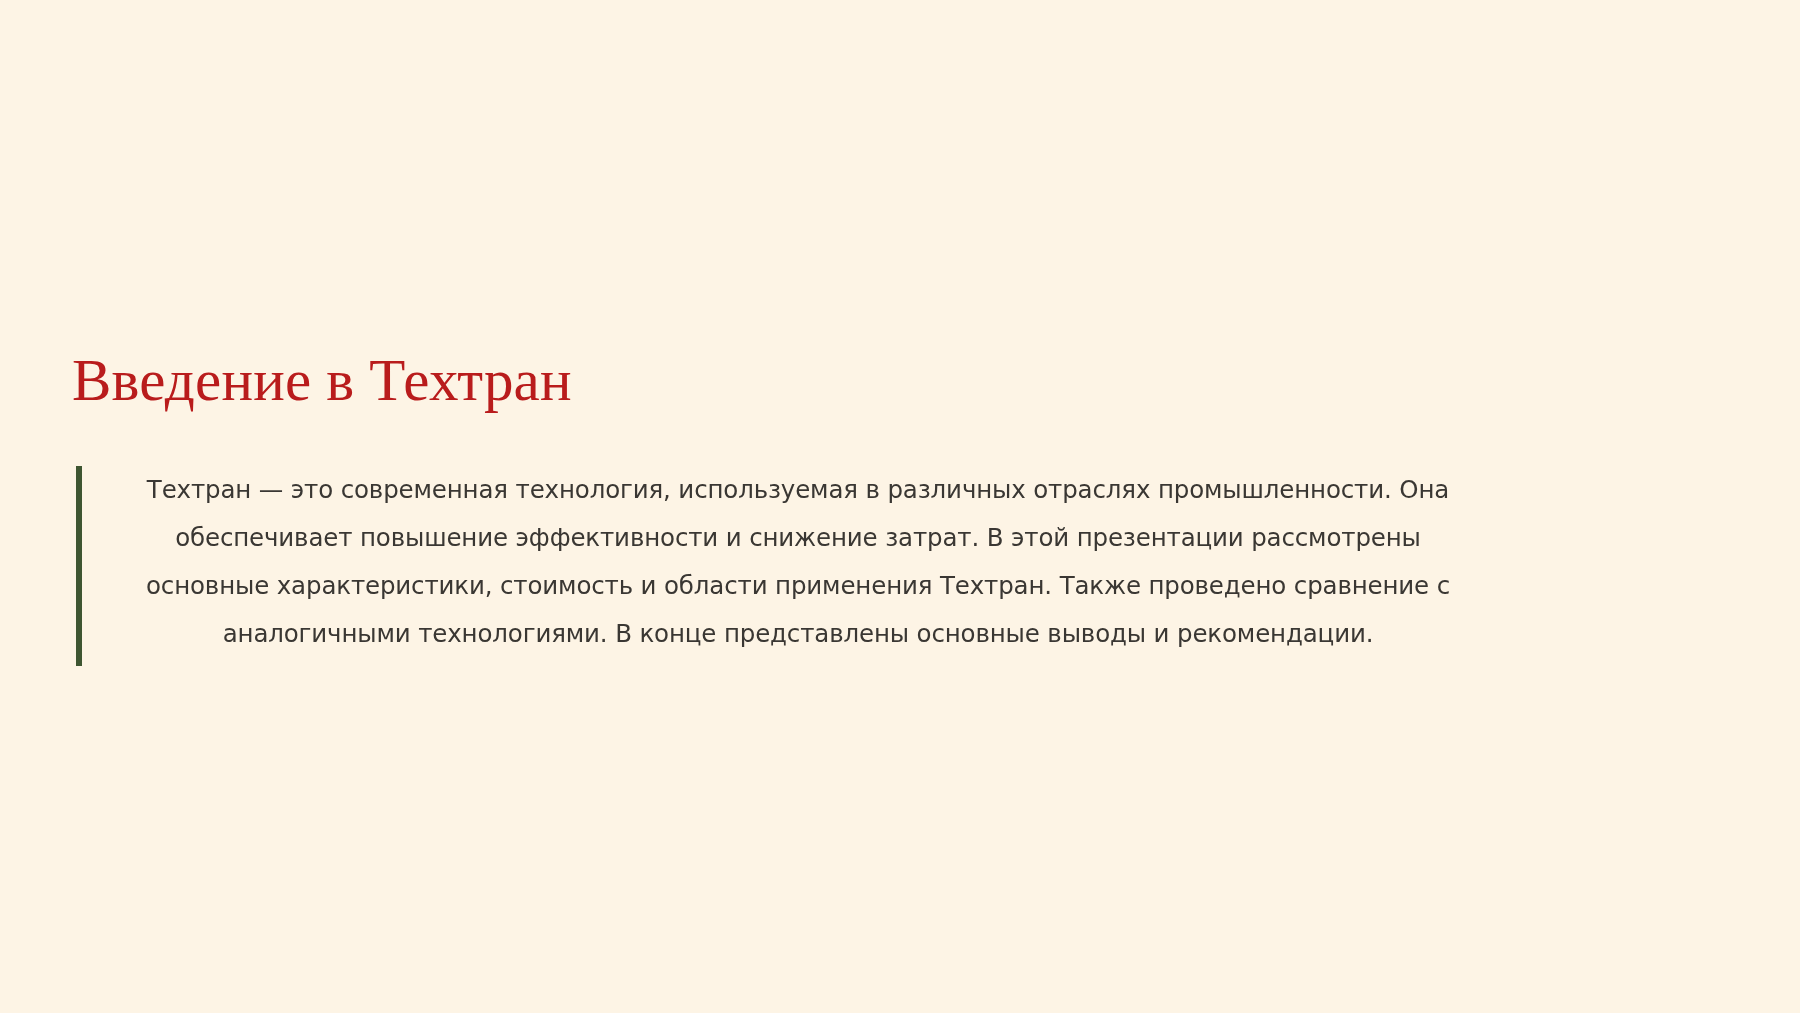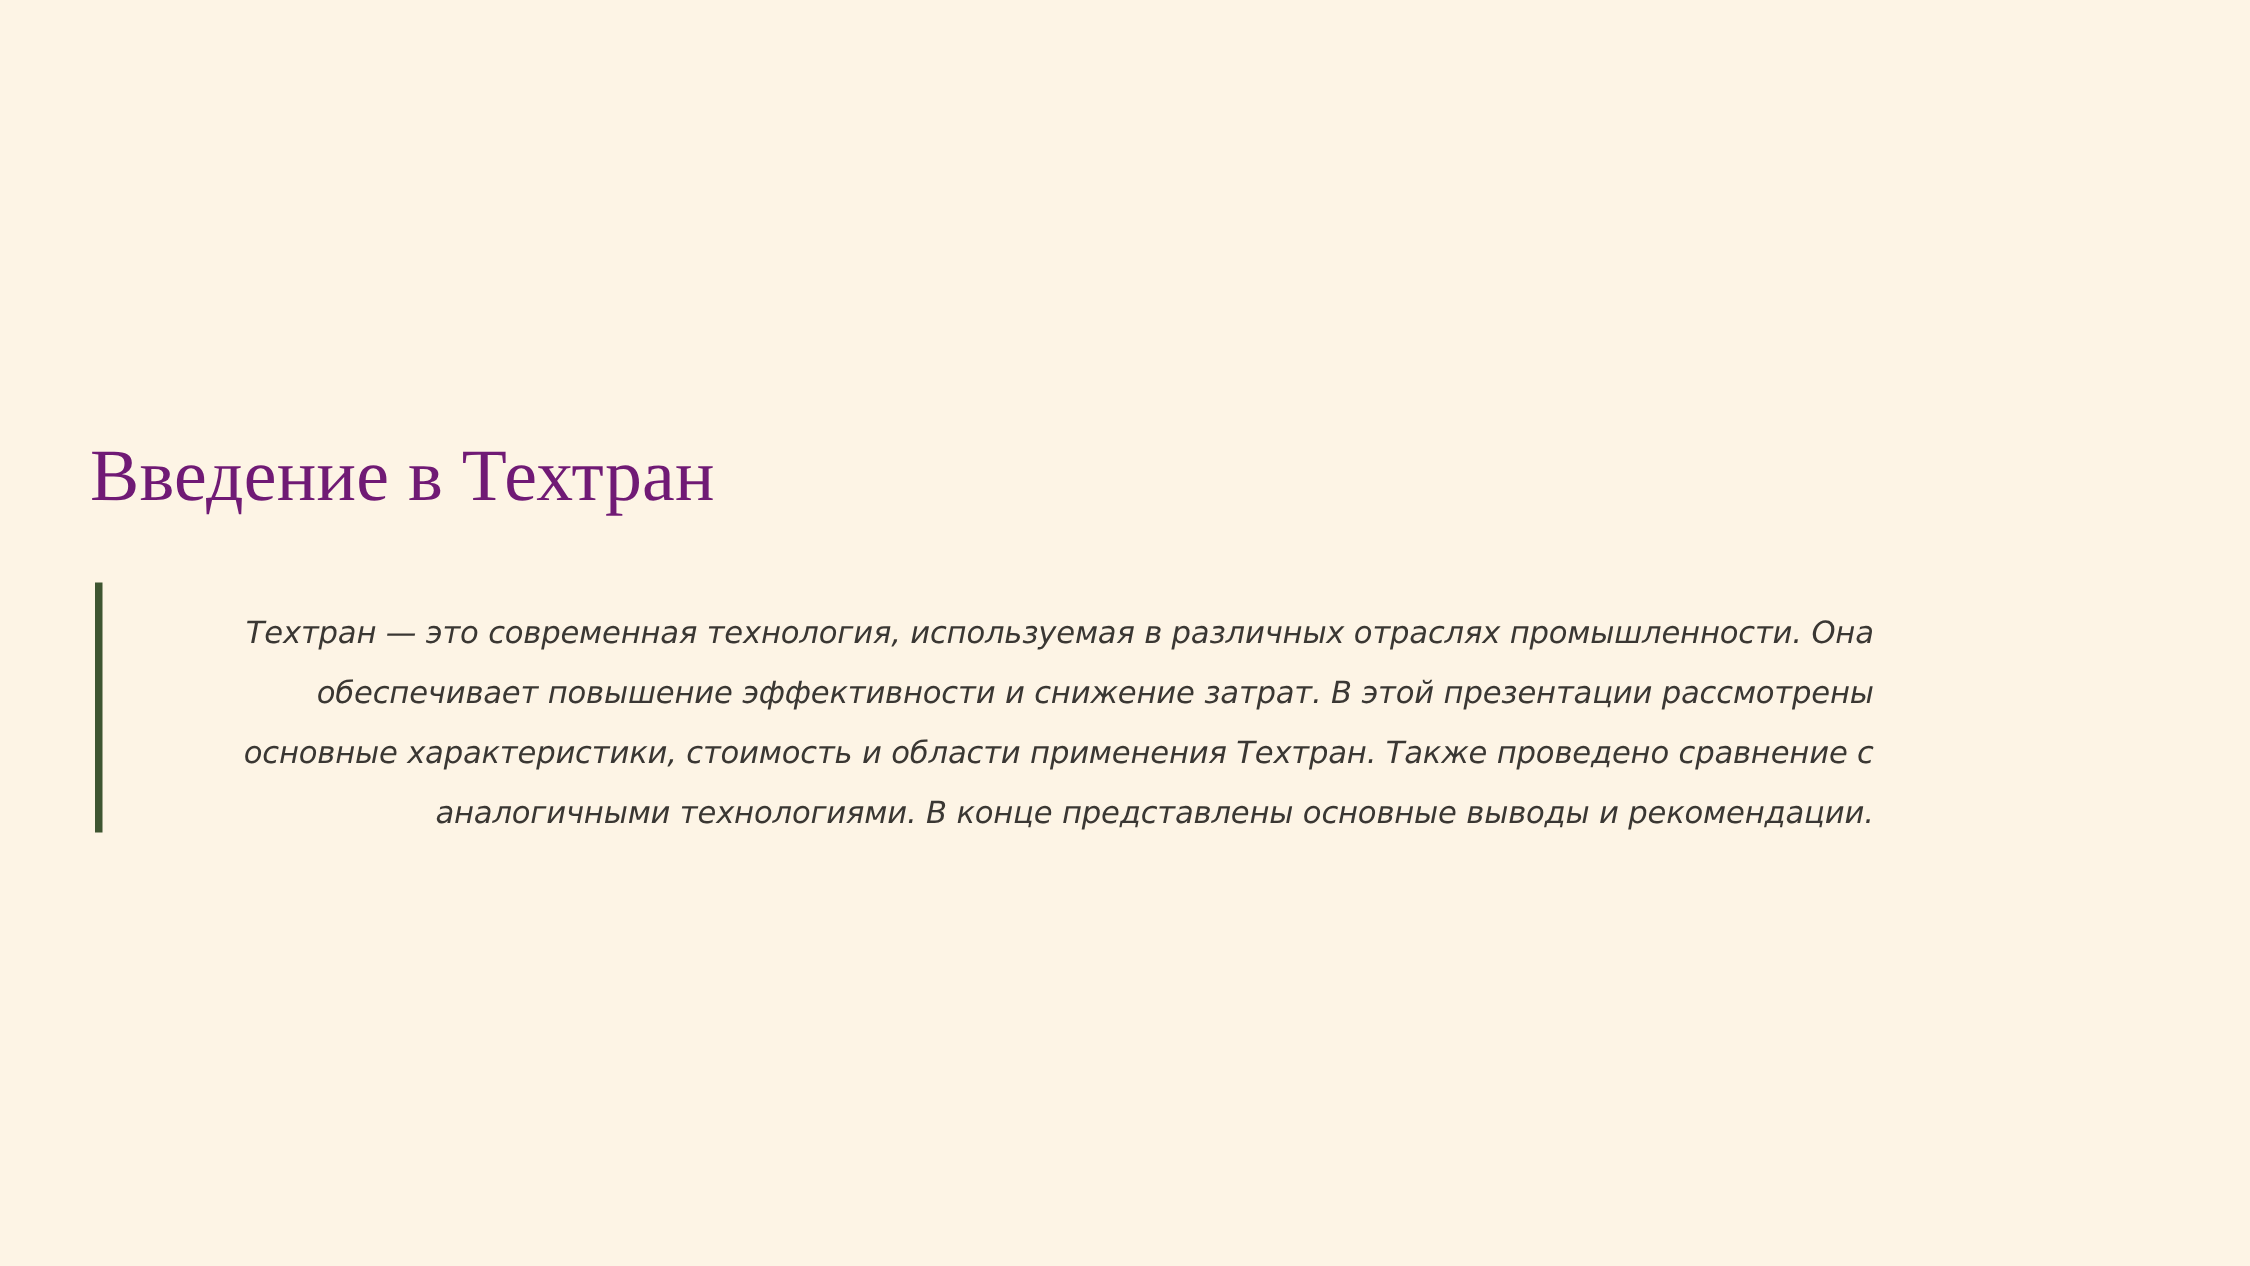--- a/index.html
+++ b/index.html
@@ -49,41 +49,40 @@
     align-items: stretch;
   }
   #accent-bar {
     width: 6px;
     min-width: 6px;
     height: 200px;
     background: #3E5531;
     flex: 0 0 6px;
   }
   #body-text {
-    margin: 16px;
+    margin: 0;
     padding: 0 0 0 31px;
     font-family: "DejaVu Sans", "Liberation Sans", sans-serif;
     font-size: 24.5px;
     line-height: 48px;
     color: #3A3733;
     font-weight: 400;
     letter-spacing: -0.15px;
     width: 1370px;
-    text-align: right;
-    font-style: italic;
+    text-align: center;
     -webkit-font-smoothing: antialiased;
   }
 </style>
 </head>
 <body>
 
 <div id="slide" style="background: rgb(253, 244, 229);">
   <div id="slide-content">
 
-    <h1 id="slide-title" style="color: #701a75;">Введение в Техтран</h1>
+    <h1 id="slide-title" style="color: #b91c1c;">Введение в Техтран</h1>
 
     <div id="body-block">
       <div id="accent-bar" style="background: rgb(62, 85, 49); height: 200px;"></div>
       <p id="body-text" style="color: rgb(58, 55, 51);">Техтран — это современная технология, используемая в различных отраслях промышленности. Она обеспечивает повышение эффективности и снижение затрат. В этой презентации рассмотрены основные характеристики, стоимость и области применения Техтран. Также проведено сравнение с аналогичными технологиями. В конце представлены основные выводы и рекомендации.</p>
     </div>
 
   </div>
 </div>
 
 </body></html>

